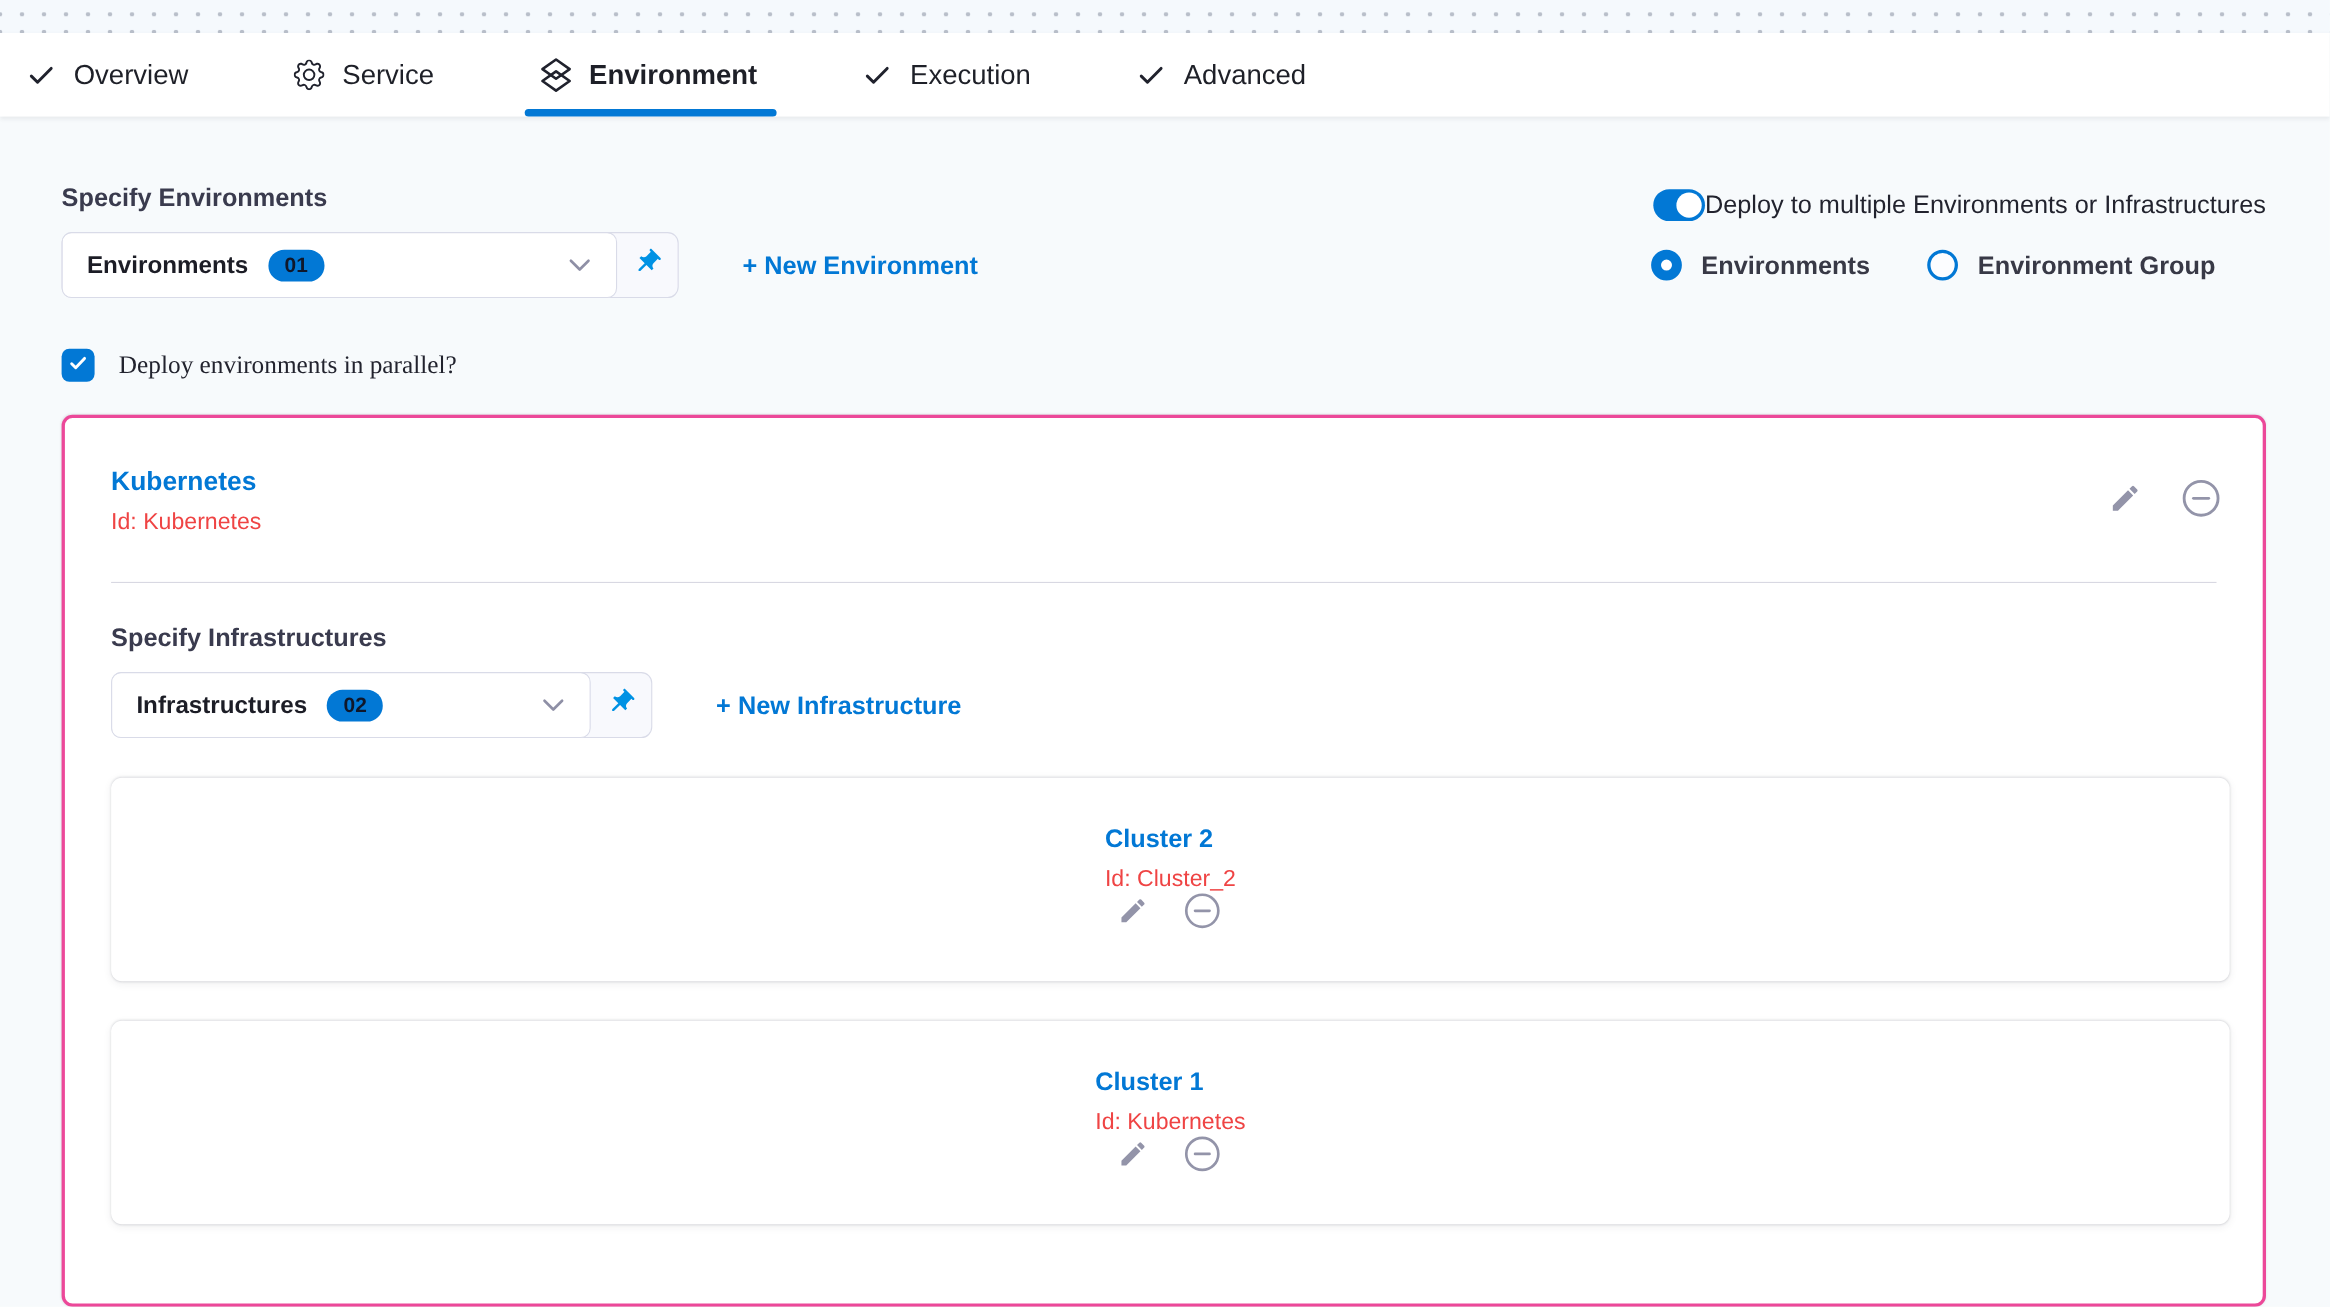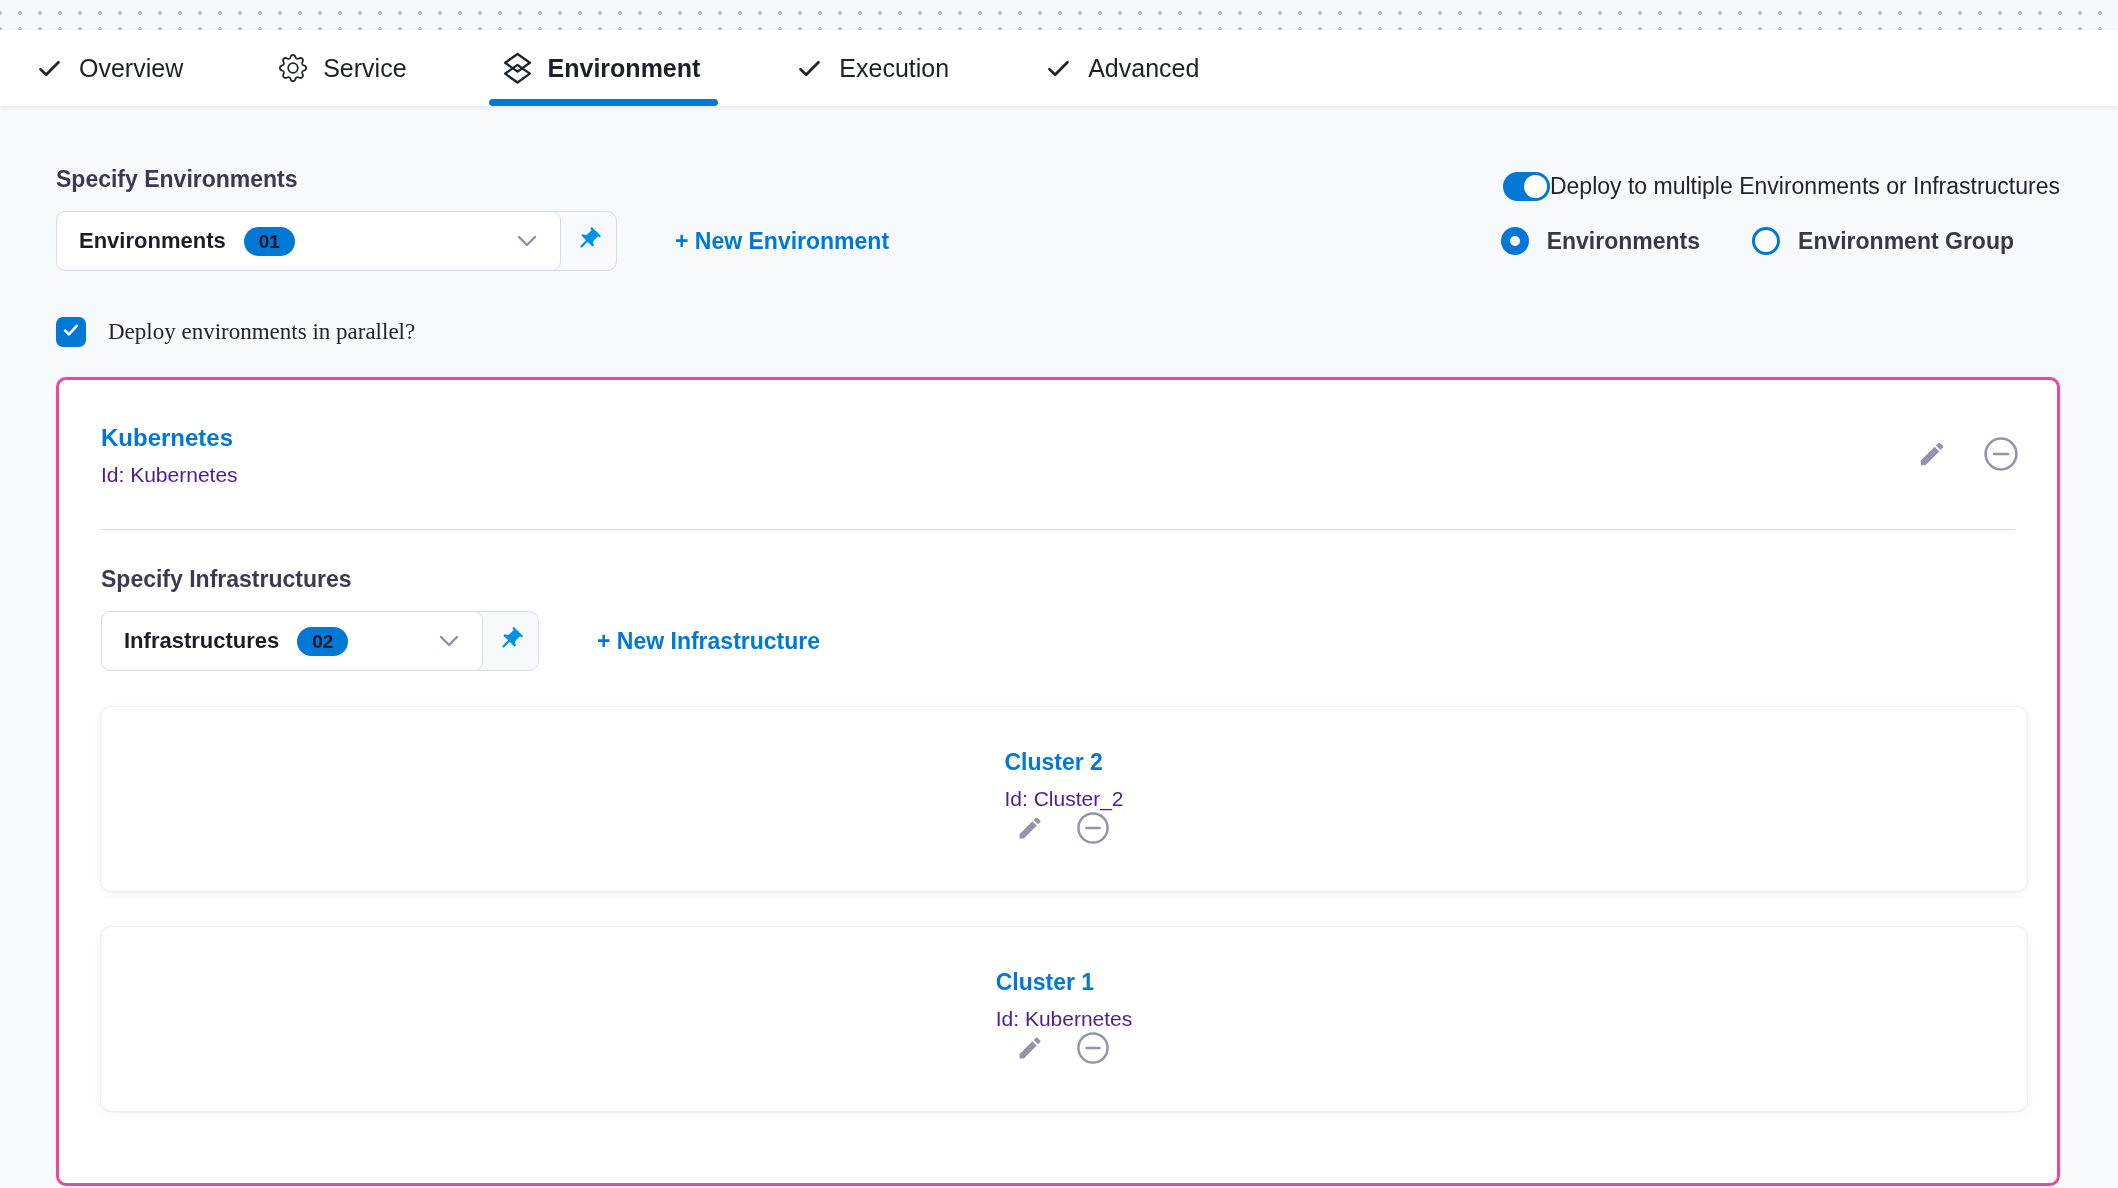--- a/index.html
+++ b/index.html
@@ -17,21 +17,21 @@
     background-image:radial-gradient(#b9bfca 2px, transparent 2.4px);
     background-size:20px 16px;
     background-position:10px 5px;
   }
   
   .tabbar {
     height:76px;
     background:#ffffff;
     display:flex;
     align-items:center;
-    padding-left:36px;
+    padding-left:24px;
     position:relative;
     box-shadow:0 2px 4px rgba(34,40,56,0.08);
     z-index:2;
   }
   .tab {
     display:flex; align-items:center; gap:16px;
     height:100%; margin-right:96px; cursor:pointer; position:relative;
   }
   .tab-label { font-size:25px; font-weight:500; color:#1e2028; white-space:nowrap; }
   .tab.active .tab-label { font-weight:700; }
@@ -50,21 +50,21 @@
   .select-row { display:flex; align-items:center; }
   .select-group {
     display:inline-flex; align-items:stretch; height:60px;
     background:#f8f9fd; border:1px solid #d9dbe8; border-radius:10px;
   }
   .select-field {
     display:flex; align-items:center;
     background:#ffffff; border:1px solid #d9dbe8; border-radius:9px;
     margin:-1px; padding:0 22px; width:505px; cursor:pointer;
   }
-  .select-field.narrow { width:382px; }
+  .select-field.narrow { width:436px; }
   .select-label { font-size:22px; font-weight:600; color:#1c1d26; }
   .count-badge {
     margin-left:18px; background:#0278d5; color:#0f172a;
     font-size:19px; font-weight:700; padding:5px 15px; border-radius:999px;
     line-height:1;
   }
   .chevron { margin-left:auto; display:flex; align-items:center; cursor:pointer; }
   .pin-btn { width:56px; display:flex; align-items:center; justify-content:center; cursor:pointer; }
   .link-btn { margin-left:58px; font-size:23px; font-weight:700; color:#0278d5; cursor:pointer; white-space:nowrap; }
 
@@ -88,21 +88,21 @@
   .checkbox-label { font-size:23px; color:#22232e; }
 
   
   .env-card {
     margin-top:30px; background:#ffffff; border-radius:10px;
     border:3px solid #ec4899; box-shadow:0 0 2px rgba(40,41,61,0.12);
     padding:44px 30px 72px 42px;
   }
   .card-header { display:flex; justify-content:space-between; align-items:center; }
   .entity-title { font-size:24px; font-weight:600; color:#0278d5; cursor:pointer; }
-  .entity-id { font-size:21px; color:#4c1d95; margin-top:11px; }
+  .entity-id { font-size:21px; color:#ef4444; margin-top:11px; }
   .icon-actions { display:flex; align-items:center; gap:36px; padding-right:8px; }
   .icon-btn { display:flex; align-items:center; justify-content:center; cursor:pointer; }
 
   .divider { height:1px; background:#d8d8e2; margin:42px 12px 36px 0; }
 
   .cluster-card {
     background:#ffffff; border-radius:10px;
     box-shadow:0 2px 8px rgba(40,41,61,0.07), 0 0 2px rgba(40,41,61,0.16);
     padding:42px 46px; margin-top:36px;
     display:flex; justify-content:space-between; align-items:center;flex-direction:column;

